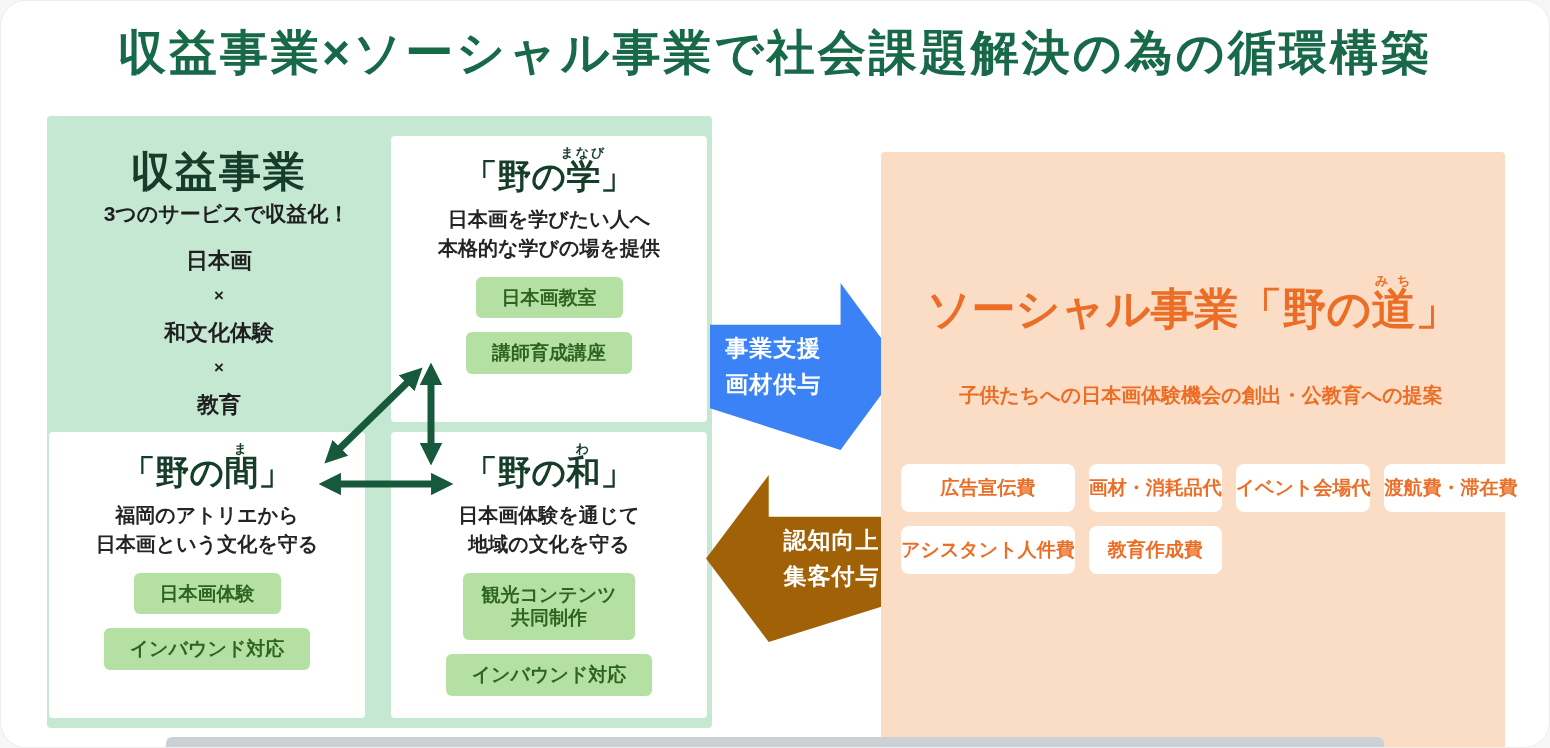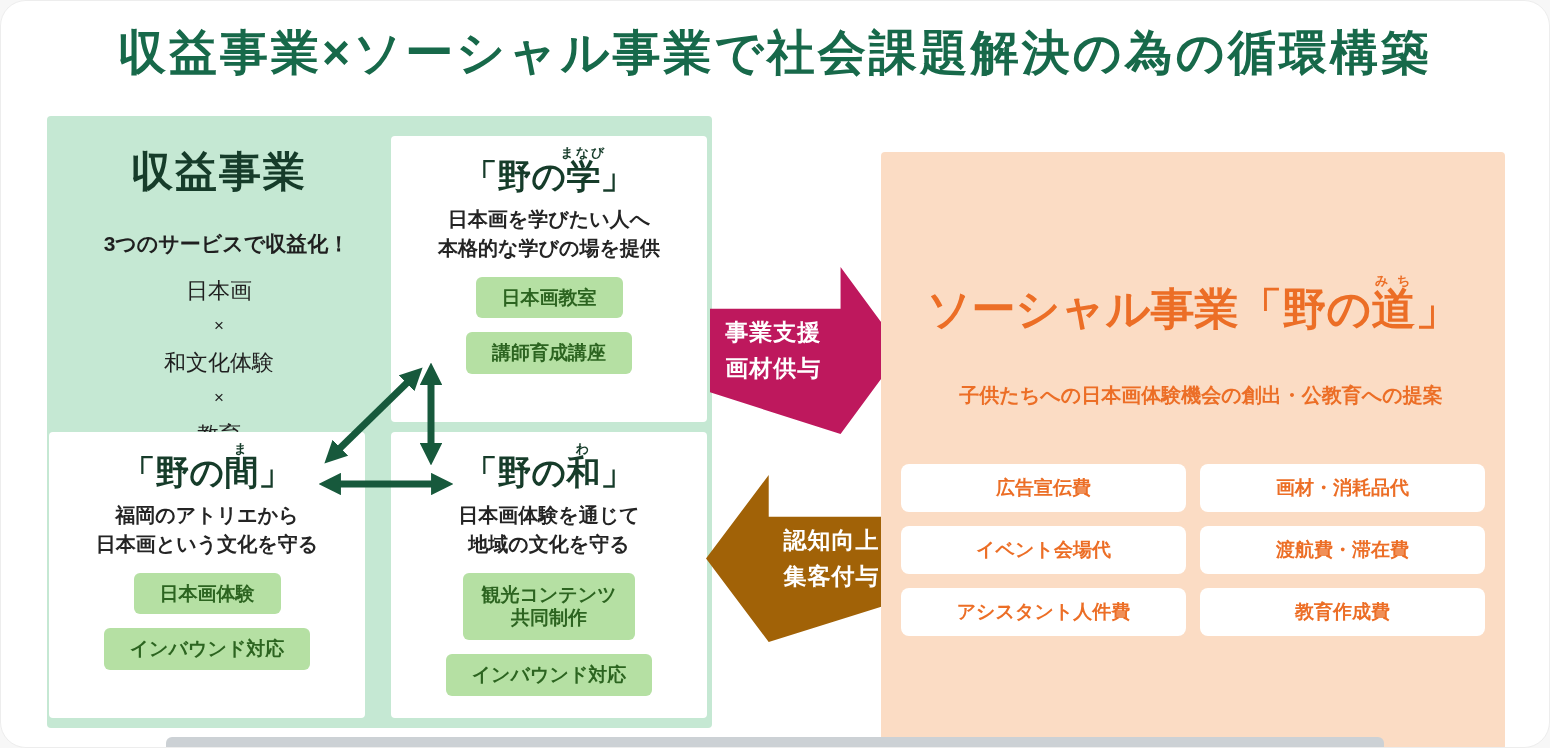--- a/index.html
+++ b/index.html
@@ -6,52 +6,52 @@
   html,body { background:#f7f7f7; }
   body { font-family:"Liberation Sans","DejaVu Sans",sans-serif; }
   .page { position:relative; width:1550px; height:748px; background:#ffffff; border-radius:26px; overflow:hidden; margin:0 auto; border:1px solid #ededed; }
 
   .main-title { position:absolute; top:20px; left:0; right:0; text-align:center; font-size:48px; font-weight:800; letter-spacing:3px; color:#17694a; }
 
   
   .mint-panel { position:absolute; left:46px; top:115px; width:665px; height:612px; background:#c5e8d3; border-radius:4px; }
   .revenue-block { position:absolute; left:0; top:28px; width:344px; text-align:center; }
   .revenue-heading { font-size:42px; font-weight:800; letter-spacing:2px; color:#163c2a; }
-  .revenue-tagline { margin-top:30px; font-size:21px; font-weight:700; color:#1f1f1f;padding-left:15px; }
-  .revenue-stack { margin-top:18px; font-weight:400; color:#1f1f1f; }
+  .revenue-tagline { font-size:21px; font-weight:700; color:#1f1f1f;padding-left:15px; }
+  .revenue-stack { margin-top:18px; font-weight:700; color:#1f1f1f; }
   .stack-item { font-size:22px; margin-top:12px; }
   .stack-x { font-size:17px; margin-top:10px; }
 
   .card { position:absolute; width:316px; height:286px; background:#ffffff; border-radius:4px; text-align:center; padding-top:10px; }
   .card-manabi { left:344px; top:20px; }
   .card-ma { left:2px; top:316px; }
   .card-wa { left:344px; top:316px; }
   .card-title { font-size:34px; font-weight:800; color:#163c2a; line-height:1.05; }
   .card-title rt, .social-title rt { font-size:13px; font-weight:700; letter-spacing:2px; }
   .card-desc { margin-top:10px; font-size:20px; font-weight:700; color:#242424; line-height:1.45; }
   .desc-line { display:block; }
   .tag { display:block; width:fit-content; margin:14px auto 0; background:#b5e0a3; color:#2c6420; font-size:19px; font-weight:700; padding:9px 26px; border-radius:6px; line-height:1.25; }
   .tag.compact { padding:10px 18px; }
   .tag-line { display:block; }
 
   .link-arrows { position:absolute; left:0; top:0; width:665px; height:612px; pointer-events:none; }
 
   
   .big-arrow { position:absolute; color:#ffffff; }
-  .arrow-support { left:709px; top:266px; width:192px; height:167px; background:#be185d; clip-path:polygon(0 25%,68% 25%,68% 0,100% 50%,68% 100%,0 75%); }
+  .arrow-support { left:709px; top:282px; width:192px; height:167px; background:#3b82f6; clip-path:polygon(0 25%,68% 25%,68% 0,100% 50%,68% 100%,0 75%); }
   .arrow-return  { left:705px; top:474px; width:196px; height:167px; background:#a16207; clip-path:polygon(100% 25%,32% 25%,32% 0,0 50%,32% 100%,100% 75%); }
   .big-arrow-label { position:absolute; top:25%; bottom:25%; display:flex; flex-direction:column; justify-content:center; align-items:center; font-size:23px; font-weight:700; line-height:1.55; letter-spacing:1px; }
   .arrow-support .big-arrow-label { left:0; right:34%; }
   .arrow-return  .big-arrow-label { left:28%; right:0; }
 
   
   .peach-panel { position:absolute; left:880px; top:115px; width:624px; height:612px; background:#fbdcc4; border-radius:4px;margin-top:36px; }
   .social-title { position:absolute; top:122px; left:0; right:0; text-align:center; font-size:44px; font-weight:800; color:#ec6e26; line-height:1.05; }
   .social-subtitle { position:absolute; top:230px; left:0; right:0; text-align:center; font-size:20px; font-weight:700; color:#ec6e26;padding-left:16px; }
-  .cost-grid { position:absolute; left:20px; top:312px; width:584px; display:grid; grid-template-columns:repeat(2,1fr); gap:14px 14px; }
+  .cost-grid { position:absolute; left:20px; top:312px; width:584px; display:grid; grid-template-columns:repeat(4,1fr); gap:14px 14px; }
   .cost { background:#ffffff; border-radius:8px; height:48px; display:flex; align-items:center; justify-content:center; font-size:19px; font-weight:700; color:#ec6e26; white-space:nowrap; }
 
   .bottom-bar { position:absolute; bottom:0; left:50%; transform:translateX(-50%); width:1218px; height:10px; background:#ccd1d5; border-radius:6px 6px 0 0; }
 </style>
 </head>
 <body>
 
 <div class="page">
 
   <h1 class="main-title">収益事業×ソーシャル事業で社会課題解決の為の循環構築</h1>

